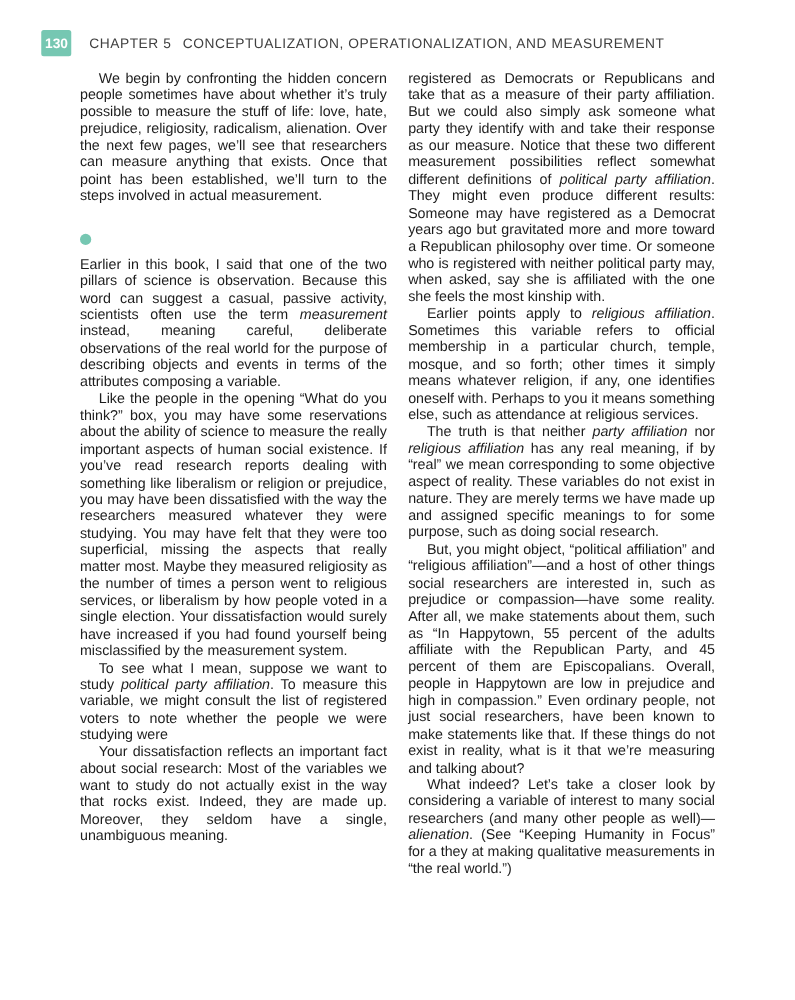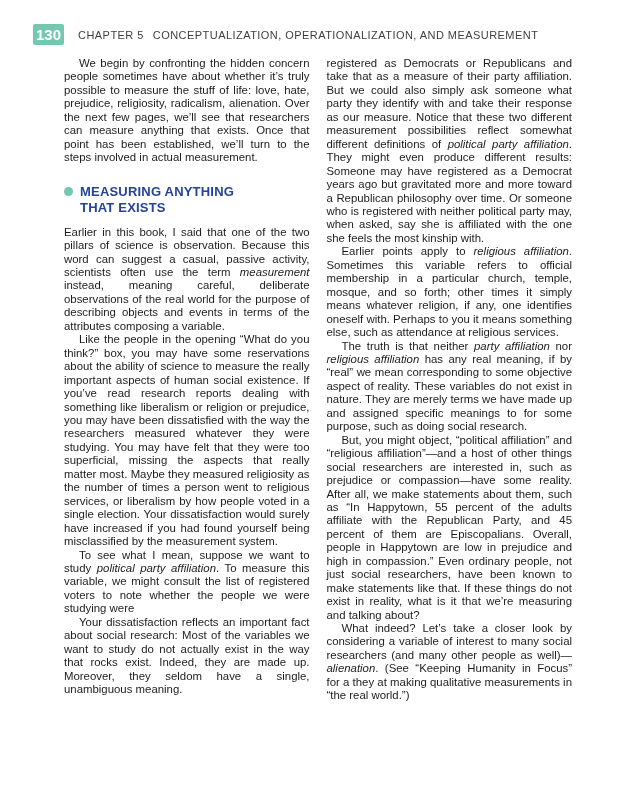--- a/index.html
+++ b/index.html
@@ -24,21 +24,21 @@
     align-items: center;
   }
   .page-badge {
     min-width: 17px;
     height: 21px;
     padding: 0 3px;
     background: var(--teal_accent, #76c7b2);
     color: #ffffff;
     font-family: "Liberation Sans", sans-serif;
     font-weight: 700;
-    font-size: 15px;
+    font-size: 11px;
     display: flex;
     align-items: center;
     justify-content: center;
     border-radius: 2px;
   }
   .chapter-line {
     margin-left: 14px;
     font-family: "Liberation Sans", sans-serif;
     font-size: 11px;
     letter-spacing: 0.45px;
@@ -103,21 +103,20 @@
     <div class="chapter-line">
       <span class="chap-num">CHAPTER 5</span><span>CONCEPTUALIZATION, OPERATIONALIZATION, AND MEASUREMENT</span>
     </div>
   </header>
 
   <div class="columns">
     <div class="col">
         <p class="body-para indent"><span>We begin by confronting the hidden concern people sometimes have about whether it’s truly possible to measure the stuff of life: love, hate, prejudice, religiosity, radicalism, alienation. Over the next few pages, we’ll see that researchers can measure anything that exists. Once that point has been established, we’ll turn to the steps involved in actual measurement.</span></p>
         <h2 class="section-heading">
           <span class="bullet"></span>
-          <span class="heading-text">MEASURING ANYTHING<br>THAT EXISTS</span>
         </h2>
         <p class="body-para"><span>Earlier in this book, I said that one of the two pillars of science is observation. Because this word can suggest a casual, passive activity, scientists often use the term </span><i>measurement</i><span> instead, meaning careful, deliberate observations of the real world for the purpose of describing objects and events in terms of the attributes composing a variable.</span></p>
         <p class="body-para indent"><span>Like the people in the opening “What do you think?” box, you may have some reservations about the ability of science to measure the really important aspects of human social existence. If you’ve read research reports dealing with something like liberalism or religion or prejudice, you may have been dissatisfied with the way the researchers measured whatever they were studying. You may have felt that they were too superficial, missing the aspects that really matter most. Maybe they measured religiosity as the number of times a person went to religious services, or liberalism by how people voted in a single election. Your dissatisfaction would surely have increased if you had found yourself being misclassified by the measurement system.</span></p>
         <p class="body-para indent"><span>To see what I mean, suppose we want to study </span><i>political party affiliation</i><span>. To measure this variable, we might consult the list of registered voters to note whether the people we were studying were</span></p>
         <p class="body-para indent"><span>Your dissatisfaction reflects an important fact about social research: Most of the variables we want to study do not actually exist in the way that rocks exist. Indeed, they are made up. Moreover, they seldom have a single, unambiguous meaning.</span></p>
       </div>
     <div class="col">
         <p class="body-para"><span>registered as Democrats or Republicans and take that as a measure of their party affiliation. But we could also simply ask someone what party they identify with and take their response as our measure. Notice that these two different measurement possibilities reflect somewhat different definitions of </span><i>political party affiliation</i><span>. They might even produce different results: Someone may have registered as a Democrat years ago but gravitated more and more toward a Republican philosophy over time. Or someone who is registered with neither political party may, when asked, say she is affiliated with the one she feels the most kinship with.</span></p>
         <p class="body-para indent"><span>Earlier points apply to </span><i>religious affiliation</i><span>. Sometimes this variable refers to official membership in a particular church, temple, mosque, and so forth; other times it simply means whatever religion, if any, one identifies oneself with. Perhaps to you it means something else, such as attendance at religious services.</span></p>
         <p class="body-para indent"><span>The truth is that neither </span><i>party affiliation</i><span> nor </span><i>religious affiliation</i><span> has any real meaning, if by “real” we mean corresponding to some objective aspect of reality. These variables do not exist in nature. They are merely terms we have made up and assigned specific meanings to for some purpose, such as doing social research.</span></p>

